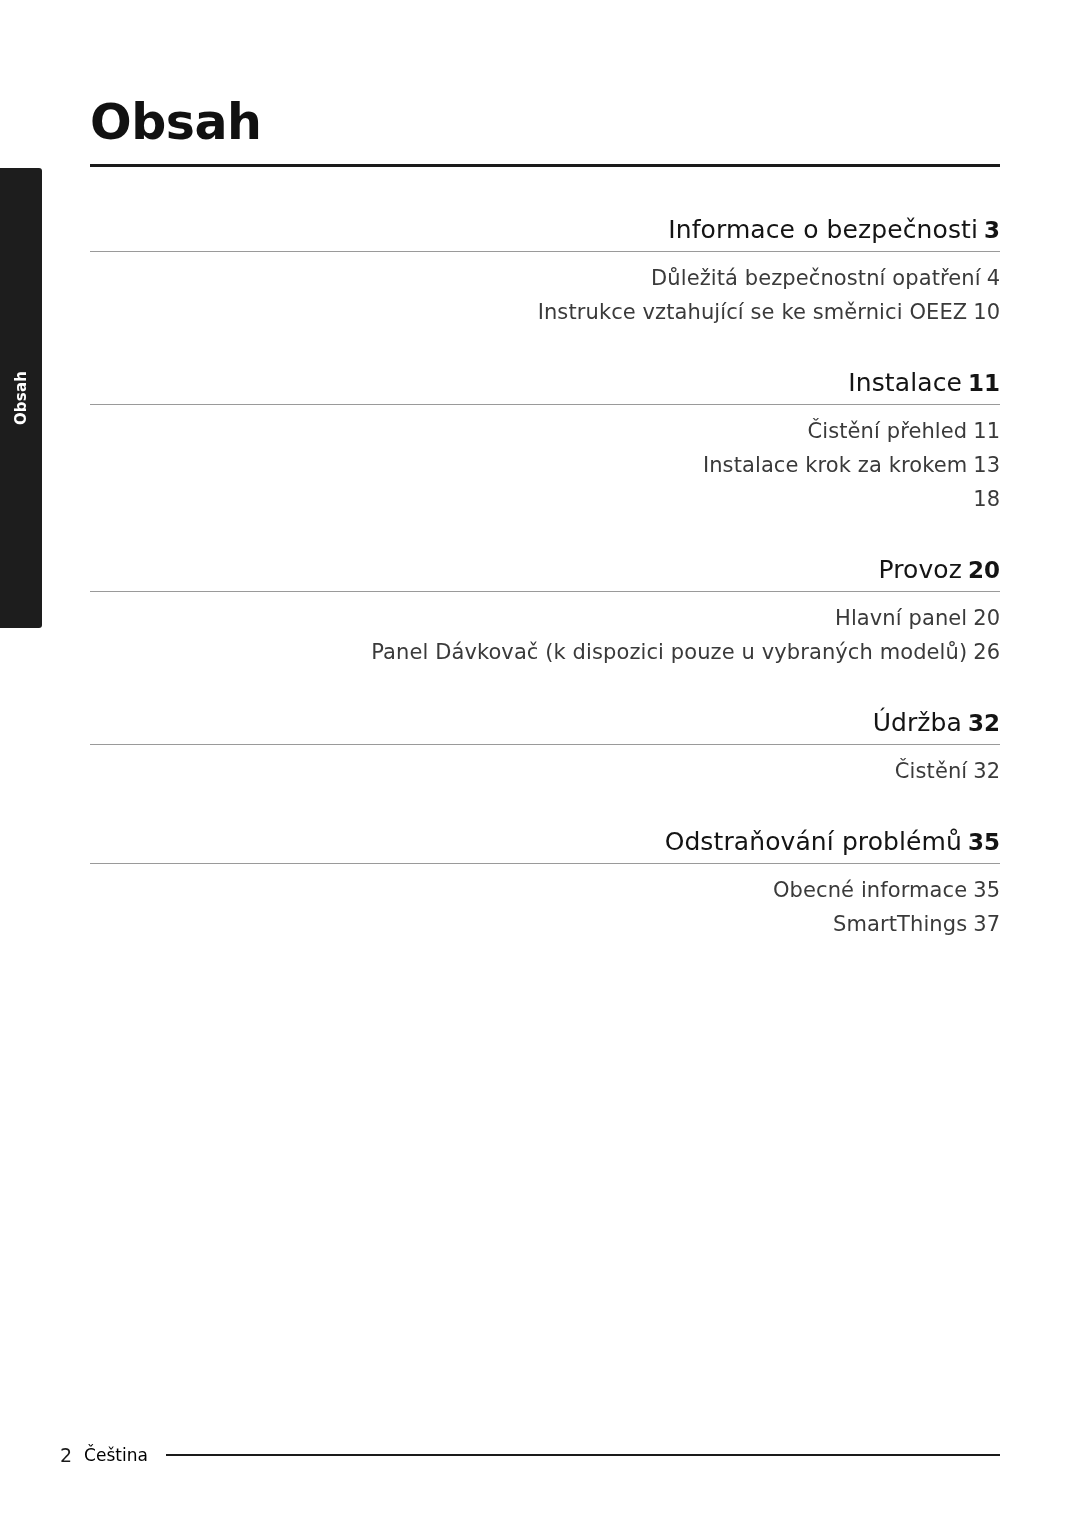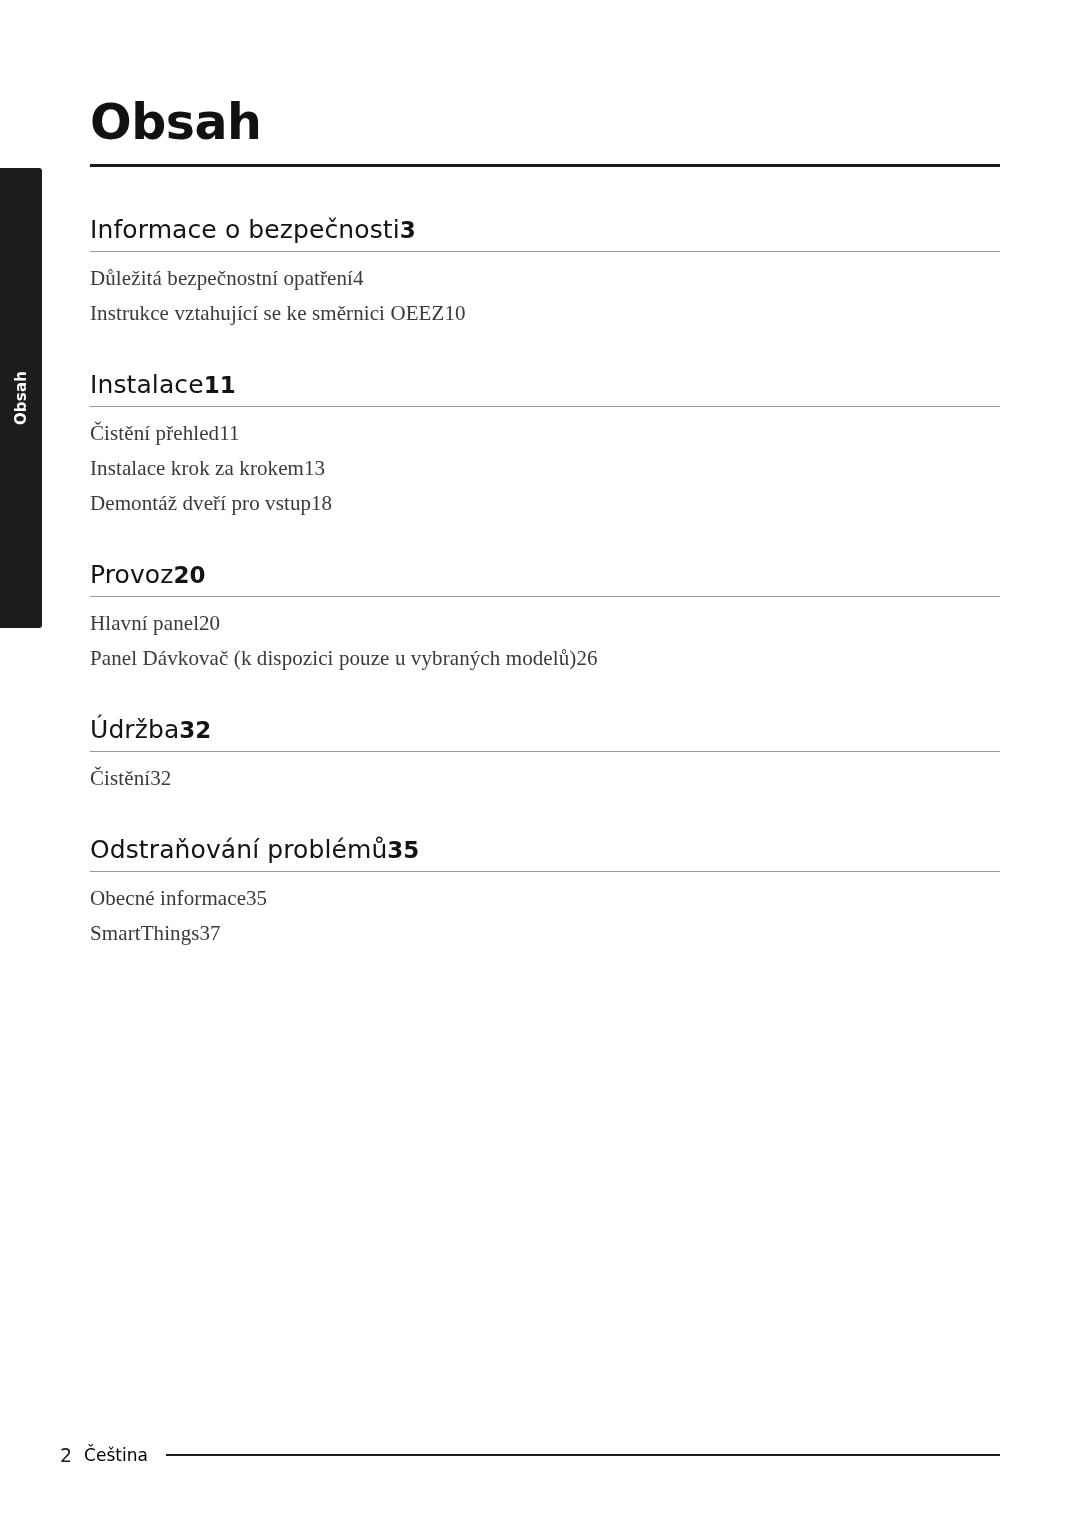--- a/index.html
+++ b/index.html
@@ -68,42 +68,42 @@
     margin-top: 48px;
   }
 
   .toc-section {
     margin-bottom: 44px;
   }
 
   .row {
     display: flex;
     align-items: baseline;
-    justify-content: flex-start;
+    justify-content: flex-end;
+    gap: 6px;
   }
 
   .section-head {
     padding-bottom: 7px;
     border-bottom: 1.5px solid #9a9a9a;
     margin-bottom: 4px;
   }
   .section-title {
     font-size: 25px;
     color: #141414;
     letter-spacing: 0.1px;
   }
   .section-page {
     font-size: 23px;
     font-weight: bold;
     color: #141414;
   }
 
   .entry {
     padding-top: 10px;
-    font-family: Liberation Serif, serif;
   }
   .entry-title {
     font-size: 21px;
     color: #3a3a3a;
     letter-spacing: 0.1px;
   }
   .entry-page {
     font-size: 21px;
     color: #3a3a3a;
   }
@@ -172,21 +172,20 @@
         </div>
         <div class="row entry">
           <span class="entry-title">Čistění přehled</span>
           <span class="entry-page">11</span>
         </div>
         <div class="row entry">
           <span class="entry-title">Instalace krok za krokem</span>
           <span class="entry-page">13</span>
         </div>
         <div class="row entry">
-          <span class="entry-title">Demontáž dveří pro vstup</span>
           <span class="entry-page">18</span>
         </div>
       </div>
 
       <div class="toc-section">
         <div class="row section-head">
           <span class="section-title">Provoz</span>
           <span class="section-page">20</span>
         </div>
         <div class="row entry">

